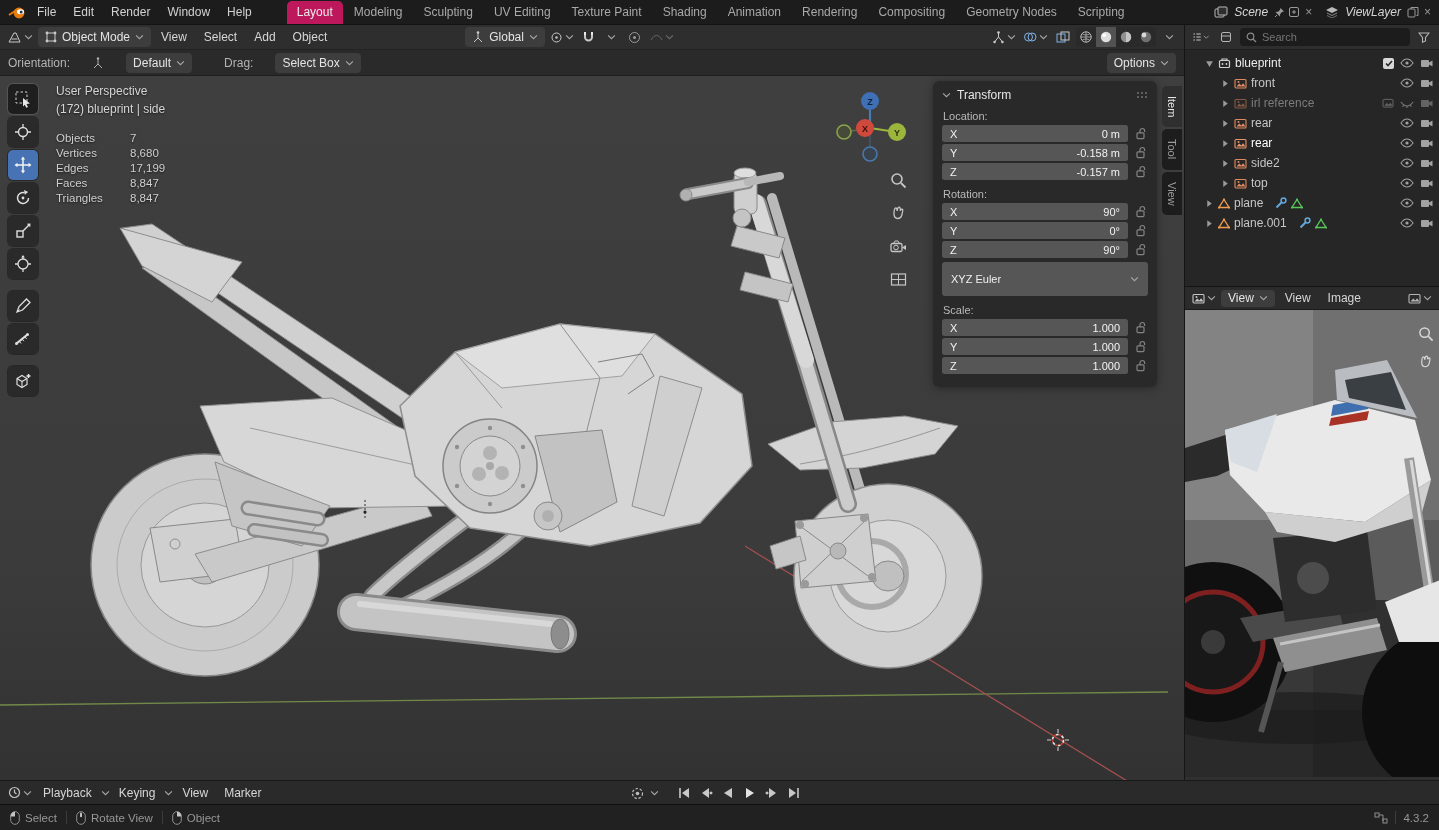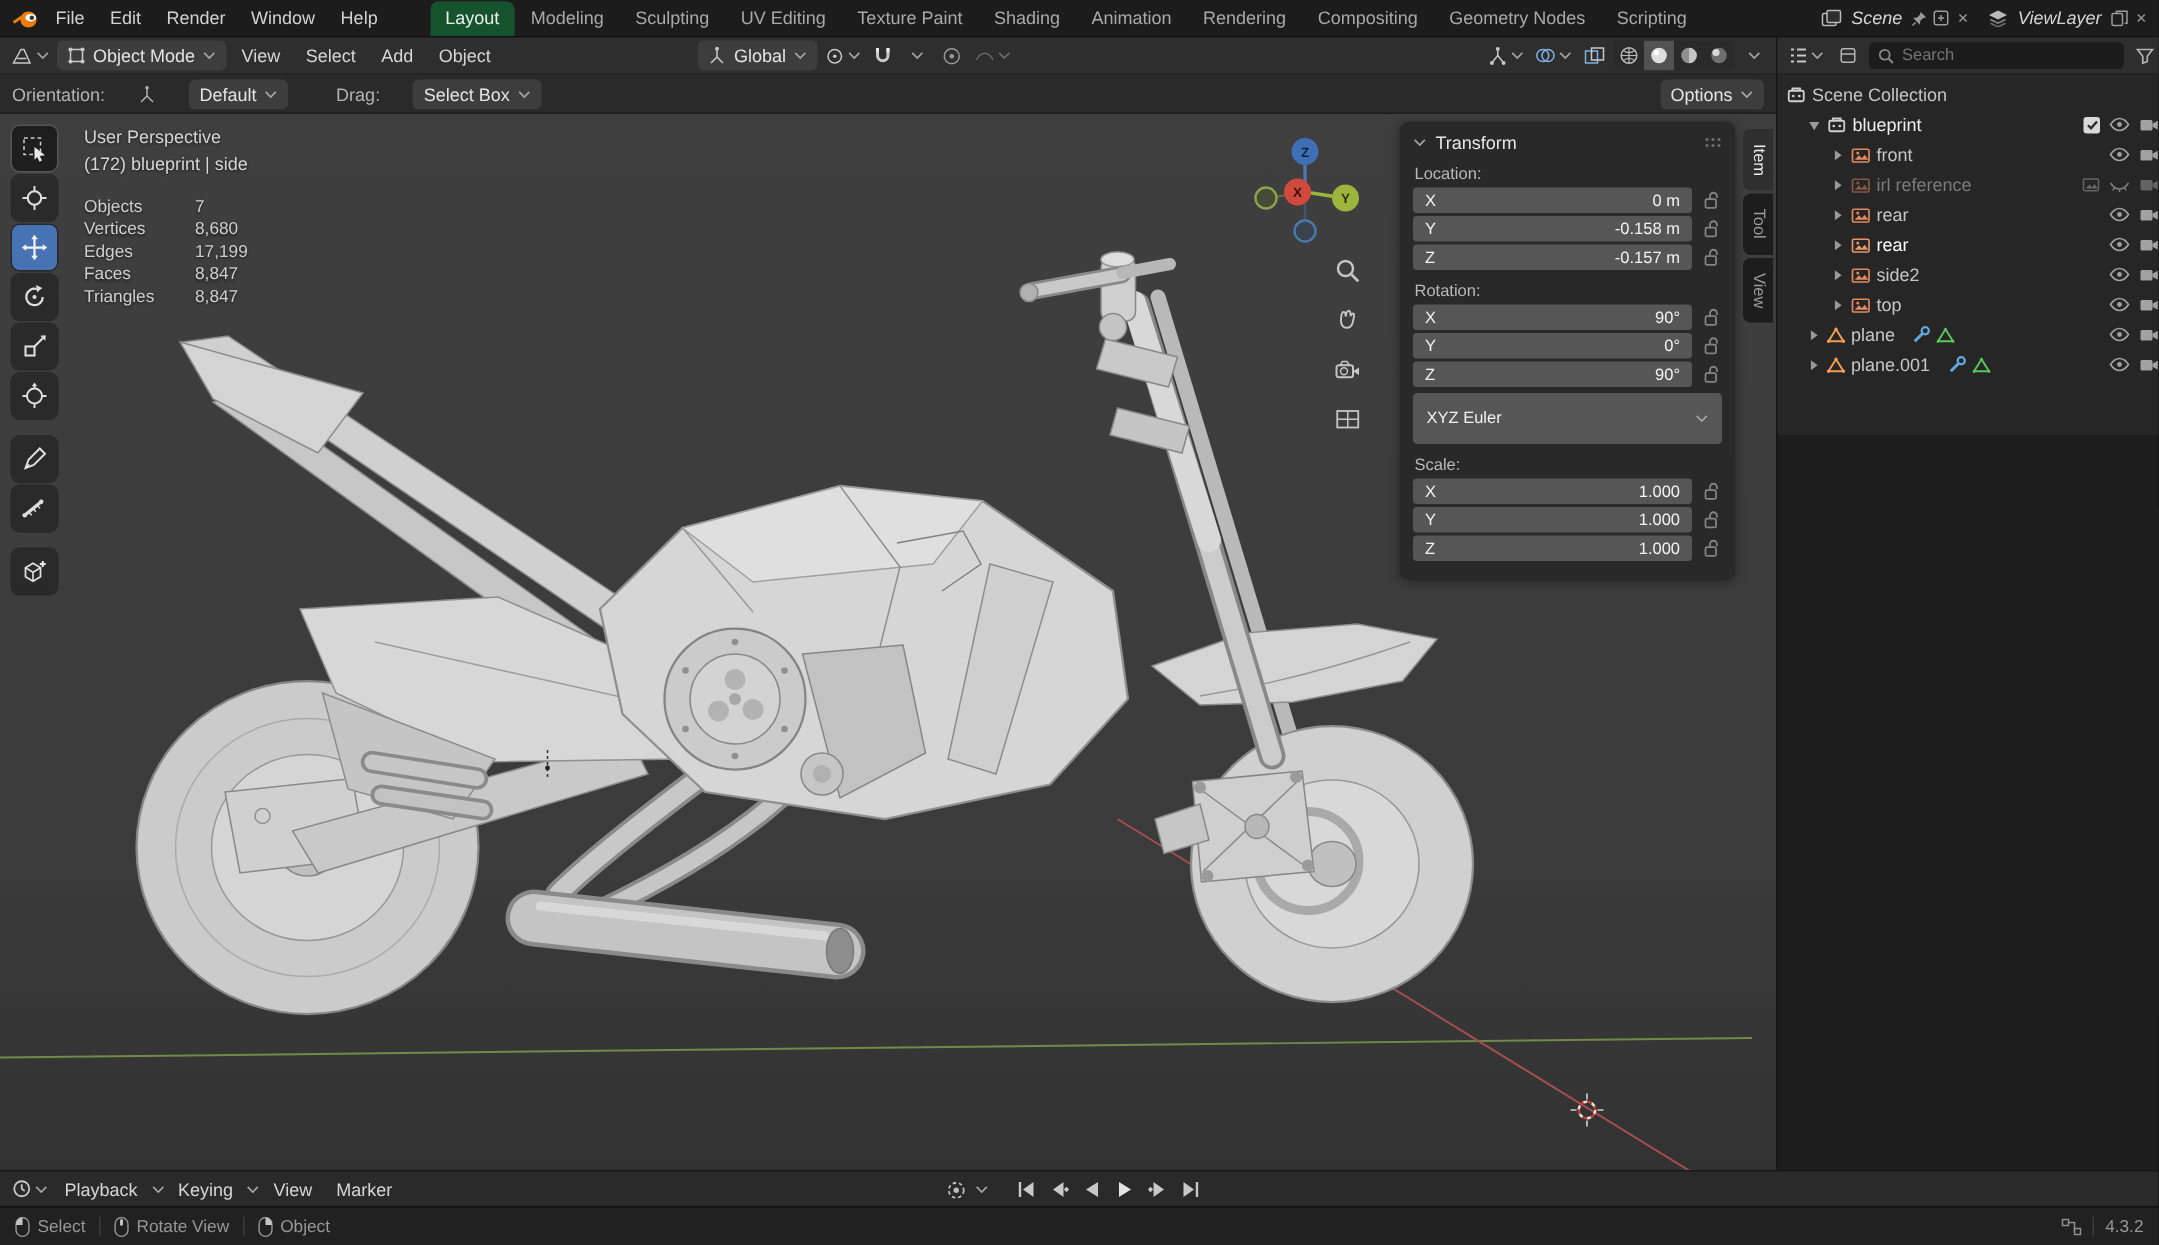--- a/index.html
+++ b/index.html
@@ -6,33 +6,33 @@
   html,body { width:1439px; height:830px; overflow:hidden; background:#111;
     font-family:"Liberation Sans","DejaVu Sans",sans-serif; font-size:12px; color:#d6d6d6; }
   .app { position:relative; width:1439px; height:830px; background:#1d1d1d; user-select:none; }
 
   
   #topbar { position:absolute; top:0; left:0; width:1439px; height:25px; background:#1c1c1c;
     display:flex; align-items:center; padding:0 6px; gap:1px; border-bottom:1px solid #131313; }
   .menu { padding:3px 8px; border-radius:3px; color:#d2d2d2; font-size:12px; }
   .tabs { display:flex; gap:1px; margin-left:26px; align-self:flex-end; }
   .tab { padding:4px 10px 5px; font-size:12px; color:#a9a9a9; border-radius:5px 5px 0 0; }
-  .tab.active { background:#14532d; color:#ececec; }
+  .tab.active { background:#be185d; color:#ececec; }
   .topbar-right { margin-left:auto; display:flex; align-items:center; gap:3px; }
   .chip { display:flex; align-items:center; gap:4px; font-size:12px; color:#d5d5d5; padding:0 3px;font-style:italic; }
   .xglyph { color:#9a9a9a; font-size:12px; padding:0 2px; }
 
   .cv { width:9px; height:6px; color:#a7a7a7; }
   .tr { width:9px; height:9px; color:#9a9a9a; }
   .ic { display:inline-flex; align-items:center; justify-content:center; }
 
   
   #main { position:absolute; top:25px; left:0; width:1439px; height:755px; display:flex; }
   #left-col { width:1184px; display:flex; flex-direction:column; }
-  #right-col { width:255px; display:flex; flex-direction:row; border-left:1px solid #151515; }
+  #right-col { width:255px; display:flex; flex-direction:column; border-left:1px solid #151515; }
 
   
   #vp-header { height:25px; background:#2e2e2e; border-bottom:1px solid #232323;
     display:flex; align-items:center; padding:0 5px; gap:3px; }
   .dd { display:flex; align-items:center; gap:5px; background:#3d3d3d; border-radius:4px;
     padding:0 7px; height:20px; font-size:12px; color:#e4e4e4; }
   .hmenu { padding:2px 7px; font-size:12px; color:#d6d6d6; }
   .icon-btn { height:20px; min-width:20px; display:flex; align-items:center; justify-content:center;
     gap:2px; border-radius:3px; padding:0 2px; }
   .seg { display:flex; background:#2a2a2a; border-radius:4px; overflow:hidden; height:20px; }
@@ -779,31 +779,20 @@
           </div>
           <span class="icon-btn">
             <svg width="12" height="12" viewBox="0 0 12 12">
                 <path d="M1 2h10L7.5 6.5V10l-3 1.2V6.5z" fill="none" stroke="#b5b5b5" stroke-width="1.1"></path>
               </svg>
           </span>
         </div>
 
         <div id="outliner-body">
 
-          <div class="orow">
-            <span class="ic">
-              <svg width="13" height="12" viewBox="0 0 13 12">
-                  <rect x="1.5" y="3.5" width="10" height="7" rx="1" fill="none" stroke="#cfcfcf" stroke-width="1.2"></rect>
-                  <path d="M4 3.5V2h5v1.5" fill="none" stroke="#cfcfcf" stroke-width="1.2"></path>
-                  <circle cx="4.5" cy="7" r=".9" fill="#cfcfcf"></circle>
-                  <circle cx="8.5" cy="7" r=".9" fill="#cfcfcf"></circle>
-                </svg>
-            </span>
-            <span class="lbl">Scene Collection</span>
-          </div>
 
           <div class="orow d1">
             <svg class="tr" viewBox="0 0 8 8">
                 <path d="M1 2h6L4 7z" fill="currentColor"></path>
               </svg>
             <span class="ic">
               <svg width="13" height="12" viewBox="0 0 13 12">
                   <rect x="1.5" y="3.5" width="10" height="7" rx="1" fill="none" stroke="#cfcfcf" stroke-width="1.2"></rect>
                   <path d="M4 3.5V2h5v1.5" fill="none" stroke="#cfcfcf" stroke-width="1.2"></path>
                   <circle cx="4.5" cy="7" r=".9" fill="#cfcfcf"></circle>

